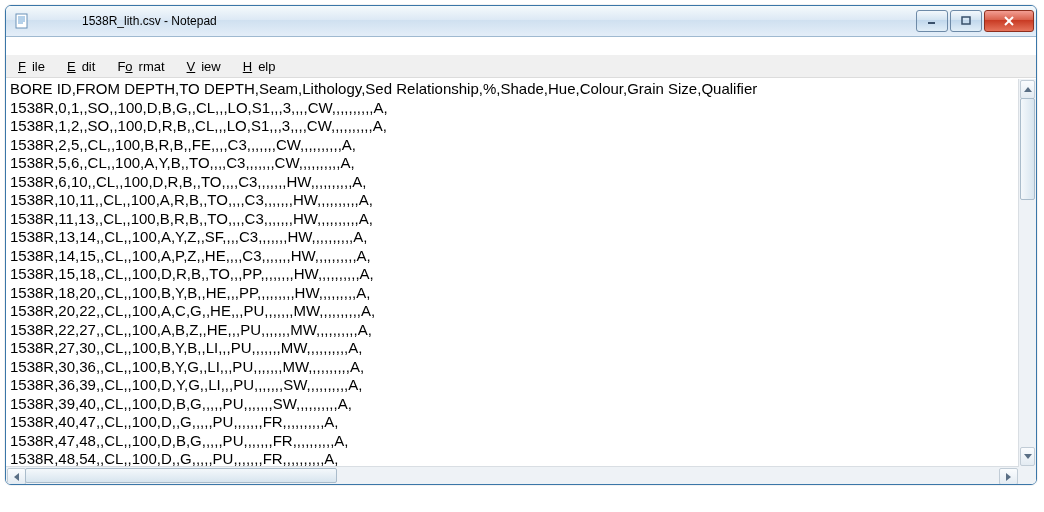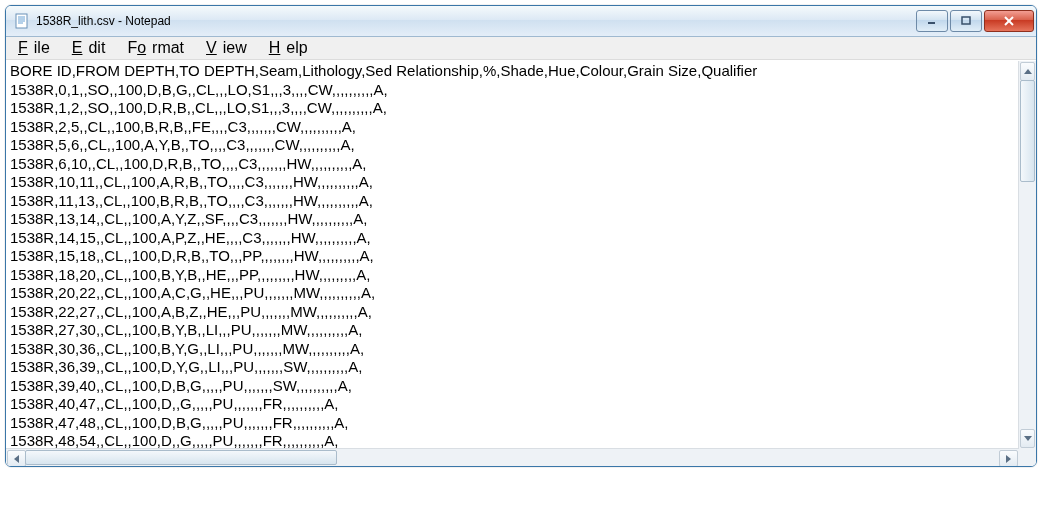--- a/index.html
+++ b/index.html
@@ -1,25 +1,25 @@
 <!DOCTYPE html>
 <html><head>
 <meta charset="utf-8">
 <style>
 body { margin:0; padding:5px; font-family:sans-serif; background:#fff; }
 .window { width:1030px; border:1px solid #3a76a8; border-radius:6px; overflow:hidden; box-shadow:0 0 0 1px rgba(0,0,0,.05); }
-.titlebar { height:30px; background:linear-gradient(#f5fafc,#dde9f5 45%,#cfe0f0 46%,#e4eef8); display:flex; align-items:center; padding:0 2px 0 8px; border-bottom:1px solid #9fb9d0; }
+.titlebar { height:30px; background:linear-gradient(#f5fafc,#dde9f5 45%,#cfe0f0 46%,#e4eef8); display:flex; align-items:center; padding:0 2px 0 8px; border-bottom:1px solid #9fb9d0;gap:46px; }
 .titlebar .icon { width:16px; height:16px; margin-right:6px; }
 .titlebar .title { font-size:12px; color:#000; flex:1; }
 .ctrls { display:flex; gap:2px; }
 .ctrl { width:30px; height:20px; border:1px solid #6d8aa8; border-radius:3px; background:linear-gradient(#f3f8fc,#d2e3f1 45%,#c0d7ec 46%,#e1eef8); display:flex; align-items:center; justify-content:center; }
 .ctrl.close { width:48px; background:linear-gradient(#f39e93,#d9614c 45%,#c83a23 46%,#e6745c); border-color:#8e2f1e; }
 .ctrl svg { stroke:#39506b; }
 .ctrl.close svg { stroke:#fff; }
-.menubar { height:22px; background:#f0f0f0; border-bottom:1px solid #dcdcdc; display:flex; align-items:center; padding:0 6px; font-size:16px; gap:4px; }
+.menubar { height:22px; background:#f0f0f0; border-bottom:1px solid #dcdcdc; display:flex; align-items:center; padding:0 6px; font-size:13px; gap:4px;margin-top:18px; }
 .menubar span { padding:2px 6px; }
 .menubar u { text-decoration:underline; }
 .content-wrap { position:relative; background:#fff; border-top:1px solid #fff; }
 .content { font-family:Liberation Sans, sans-serif; font-size:15px; line-height:18.5px; white-space:pre; padding:1px 4px 0 4px; height:404px; overflow:hidden; color:#000; }
 .vscroll { position:absolute; top:0; right:0; width:17px; bottom:17px; background:#eef2f6; border-left:1px solid #d9dee3; }
 .vscroll .btn { height:17px; background:linear-gradient(#fafcfe,#e3ebf2); border:1px solid #c1ccd6; border-radius:2px; margin:1px; display:flex; align-items:center; justify-content:center; }
 .vscroll .thumb { position:absolute; left:1px; right:1px; top:19px; height:100px; background:linear-gradient(90deg,#f4f8fb,#d8e5ef); border:1px solid #aabccb; border-radius:2px; }
 .vscroll .btn.dn { position:absolute; bottom:0; left:0; right:0; }
 .hscroll { position:absolute; left:0; right:17px; bottom:0; height:17px; background:#eef2f6; border-top:1px solid #d9dee3; }
 .hscroll .btn { width:17px; height:15px; background:linear-gradient(#fafcfe,#e3ebf2); border:1px solid #c1ccd6; border-radius:2px; margin:1px 0 0 1px; display:flex; align-items:center; justify-content:center; float:left; }

